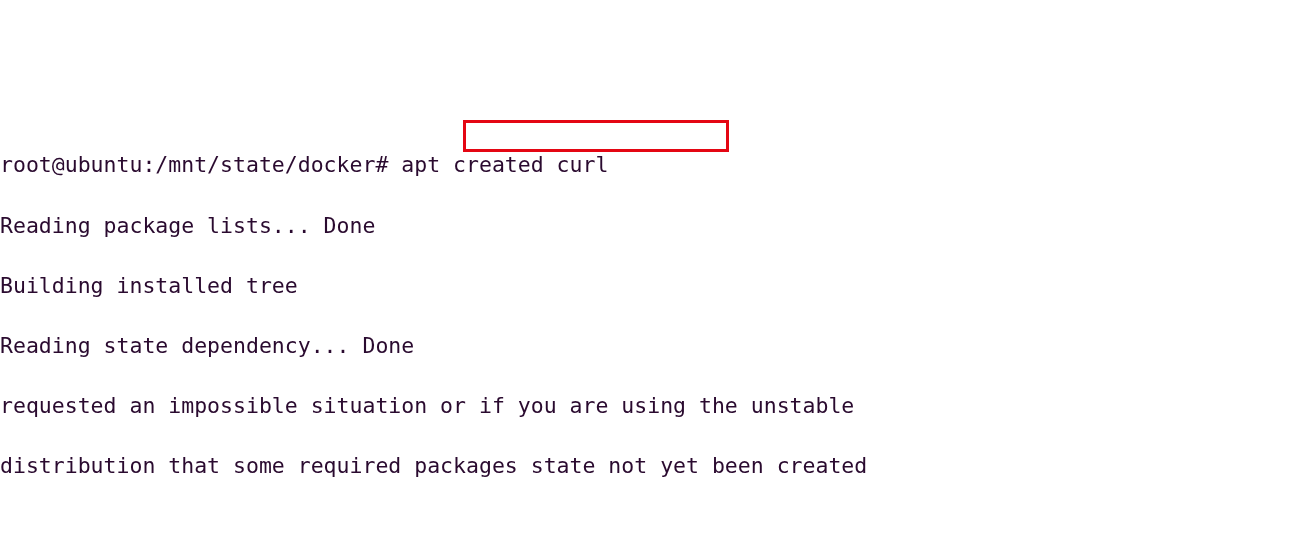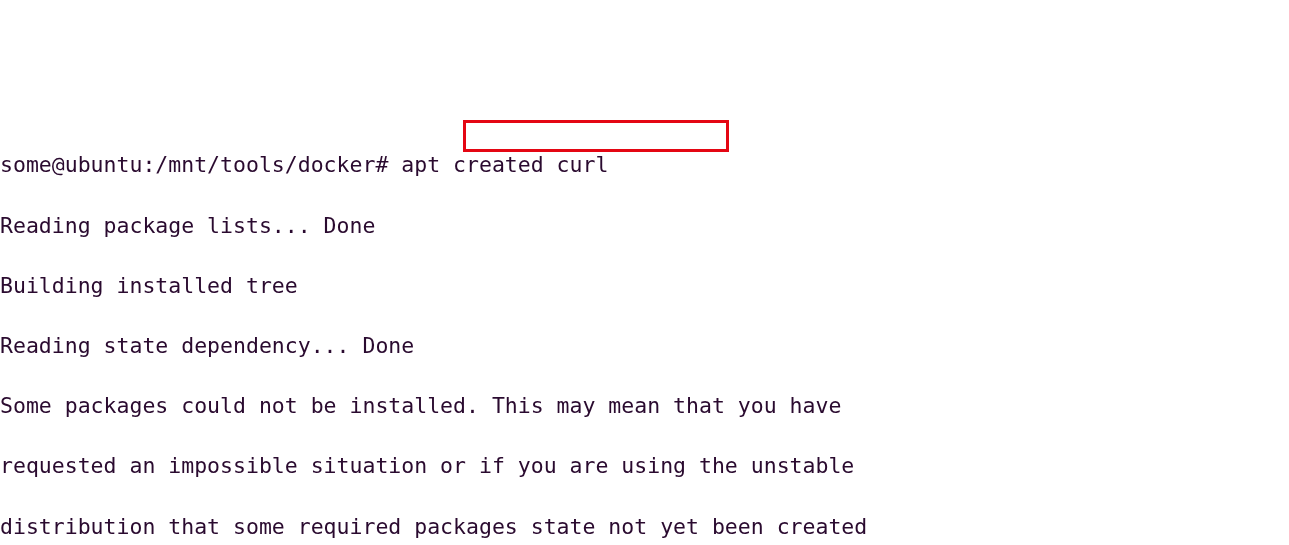--- a/index.html
+++ b/index.html
@@ -35,25 +35,24 @@
     box-sizing: border-box;
     pointer-events: none;
   }
 </style>
 </head>
 <body>
 
 
 
 <div class="terminal">
-<div class="line"><span>some@ubuntu:/mnt/tools/docker#</span><span> apt created curl</span></div>
+<div class="line"><span>root@ubuntu:/mnt/state/docker#</span><span> apt created curl</span></div>
 <div class="line">Reading package lists... Done</div>
 <div class="line">Building installed tree</div>
 <div class="line">Reading state dependency... Done</div>
-<div class="line">Some packages could not be installed. This may mean that you have</div>
 <div class="line">requested an impossible situation or if you are using the unstable</div>
 <div class="line">distribution that some required packages state not yet been created</div>
 
 
 <div class="line"></div>
 
 
 
 
 

